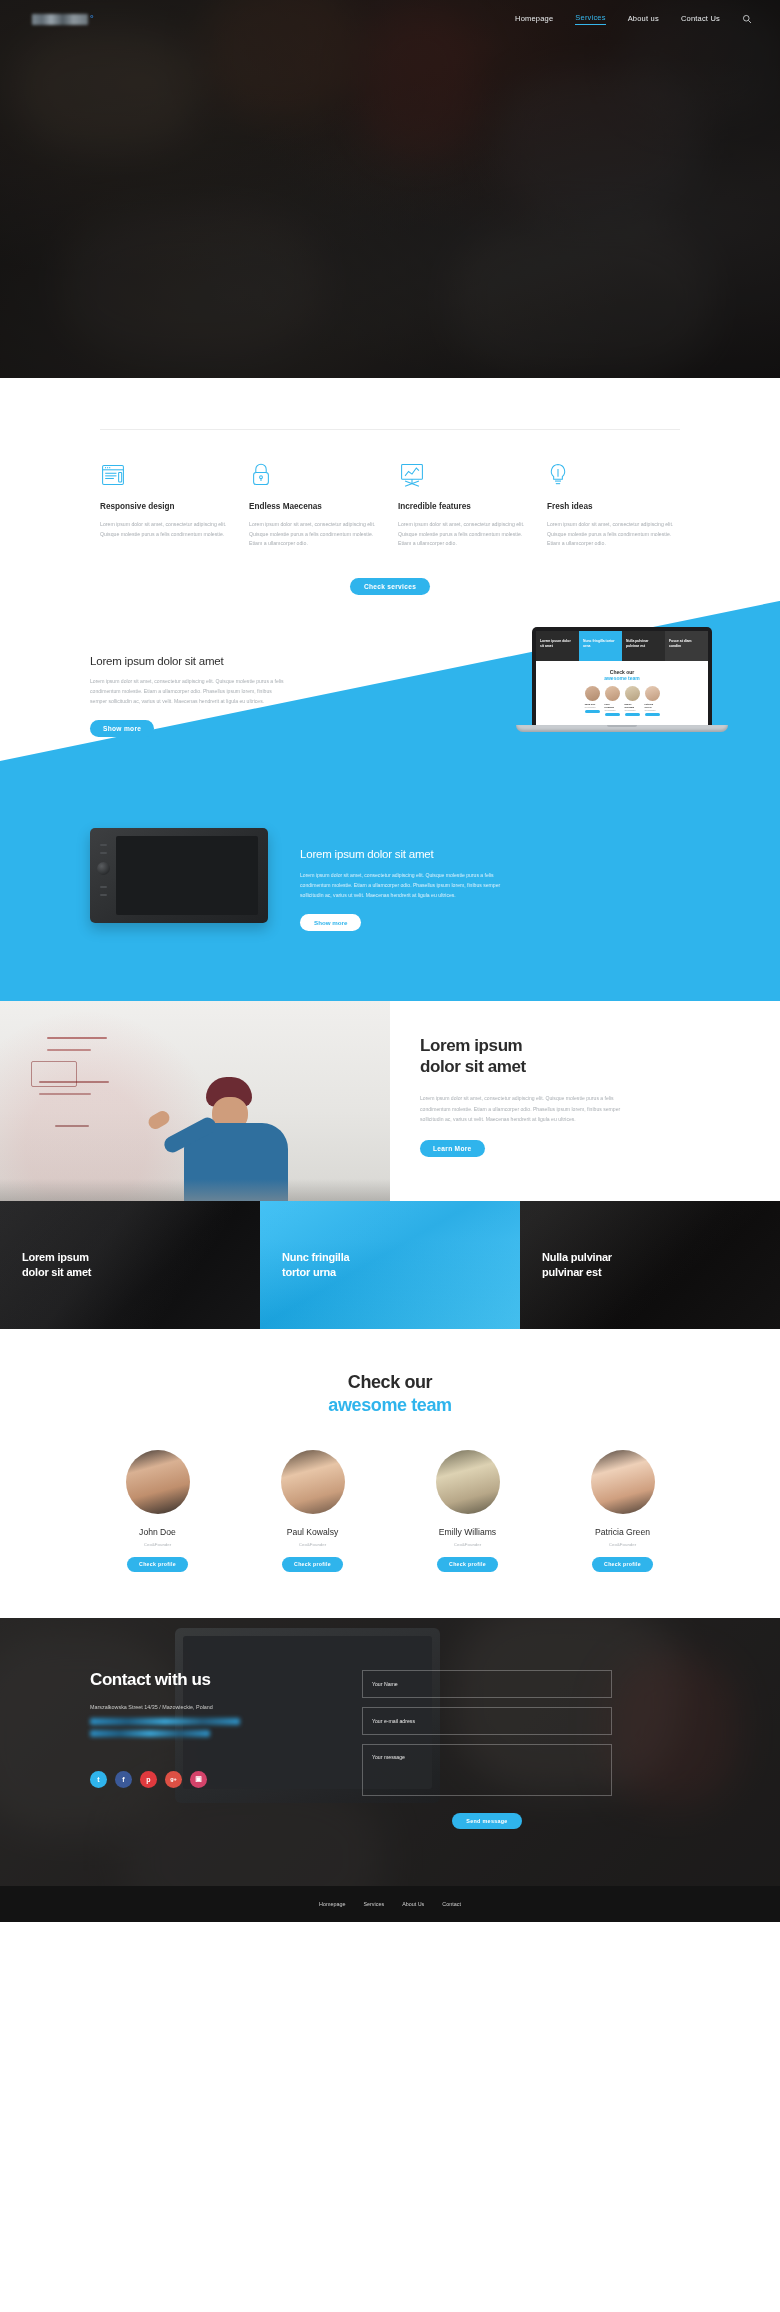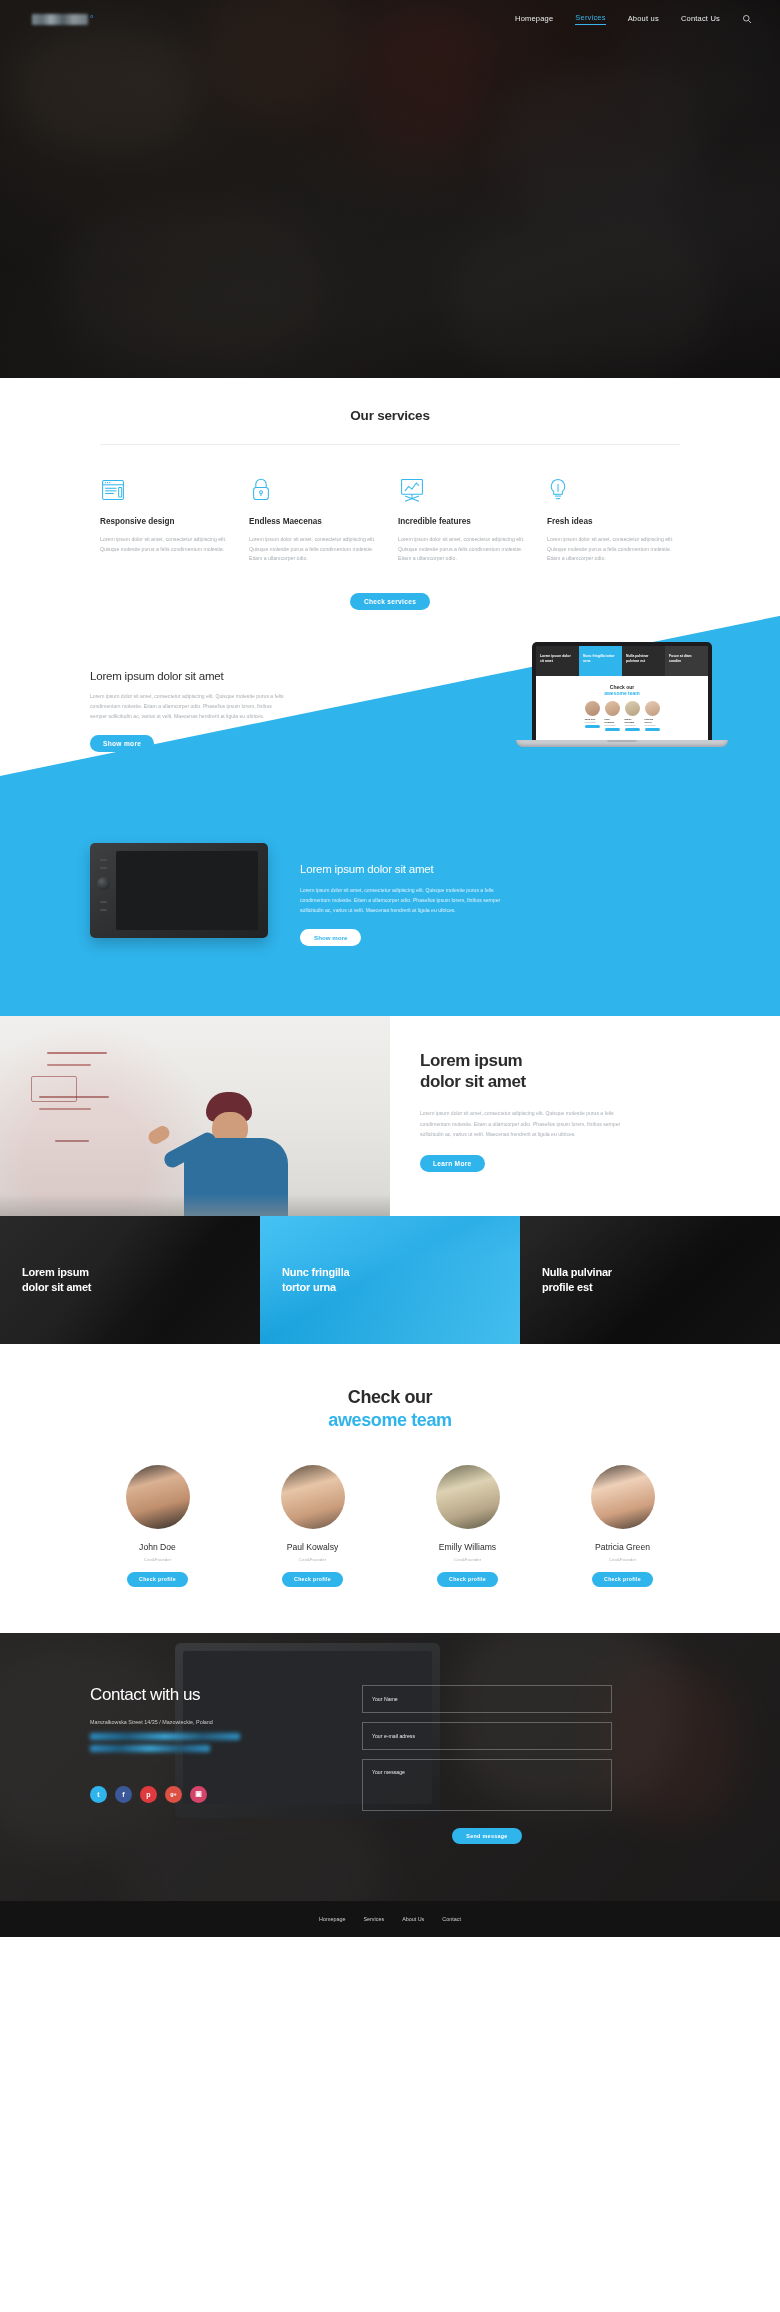--- a/index.html
+++ b/index.html
@@ -227,21 +227,21 @@
 
   
   .contact {
     position:relative; height: 268px; overflow:hidden;
     background: linear-gradient(135deg,#3a3937 0%,#2b2a29 45%,#201f1e 100%);
   }
   .contact-photo { position:absolute; inset:0; opacity:.85; }
   .contact-dim { position:absolute; inset:0; background: rgba(25,24,23,.55); }
   .contact-inner { position:relative; z-index:4; padding: 52px 0 0 90px; display:flex; }
   .c-left { width: 260px; }
-  .c-h { font-size: 17px; font-weight:400; color:#fff; letter-spacing:-.4px;}
+  .c-h { font-size: 17px; font-weight:700; color:#fff; letter-spacing:-.4px;}
   .c-addr { font-size: 5.4px; color:#c9c9c7; margin-top: 14px; }
   .c-blurline { height: 7px; width: 150px; margin-top: 8px; border-radius:2px;
     background: linear-gradient(90deg,#2c8fc4 0%,#1e5f84 25%,#3aa6d8 50%,#245d7e 75%,#2f93c7 100%);
     filter: blur(2px);}
   .c-blurline.l2 { width: 120px; margin-top:5px; }
   .socials { display:flex; gap: 8px; margin-top: 34px; }
   .soc {
     width: 17px; height:17px; border-radius:50%;
     display:flex; align-items:center; justify-content:center;
     color:#fff; font-size:7px; font-weight:700;
@@ -305,21 +305,20 @@
         <svg width="10" height="10" viewBox="0 0 20 20">
             <circle cx="8.5" cy="8.5" r="5.6" fill="none" stroke="#eceff1" stroke-width="1.5"></circle>
             <line x1="12.8" y1="12.8" x2="18" y2="18" stroke="#eceff1" stroke-width="1.5"></line>
           </svg>
       </div>
     </nav>
 
   </section>
 
   <section class="services">
-    <h2 class="sec-title">Our services</h2>
     <div class="sec-rule"></div>
 
     <div class="svc-grid">
 
       <div class="svc-card">
         <div class="svc-icon">
           <svg width="26" height="26" viewBox="0 0 30 30" fill="none" stroke="#34b7ee" stroke-width="1.2">
             <rect x="3" y="4" width="24" height="22" rx="1.5"></rect>
             <line x1="3" y1="9" x2="27" y2="9"></line>
             <circle cx="6.4" cy="6.5" r="0.7" fill="#34b7ee" stroke="none"></circle>
@@ -495,21 +494,21 @@
       <div class="tile-tex" style="background:linear-gradient(180deg,rgba(255,255,255,.16) 0 30%,rgba(0,0,0,.08) 100%);"></div>
       <div class="tile-label">
         <span>Nunc fringilla</span><br>
         <span>tortor urna</span>
       </div>
     </div>
     <div class="tile t3">
       <div class="tile-tex" style="background:linear-gradient(140deg,rgba(95,95,98,.40) 8% ,rgba(0,0,0,0) 62%);"></div>
       <div class="tile-label">
         <span>Nulla pulvinar</span><br>
-        <span>profile est</span>
+        <span>pulvinar est</span>
       </div>
     </div>
   </section>
 
   <section class="team">
     <h2 class="team-h">
       <span>Check our</span><br>
       <span class="blue">awesome team</span>
     </h2>
     <div class="team-grid">

